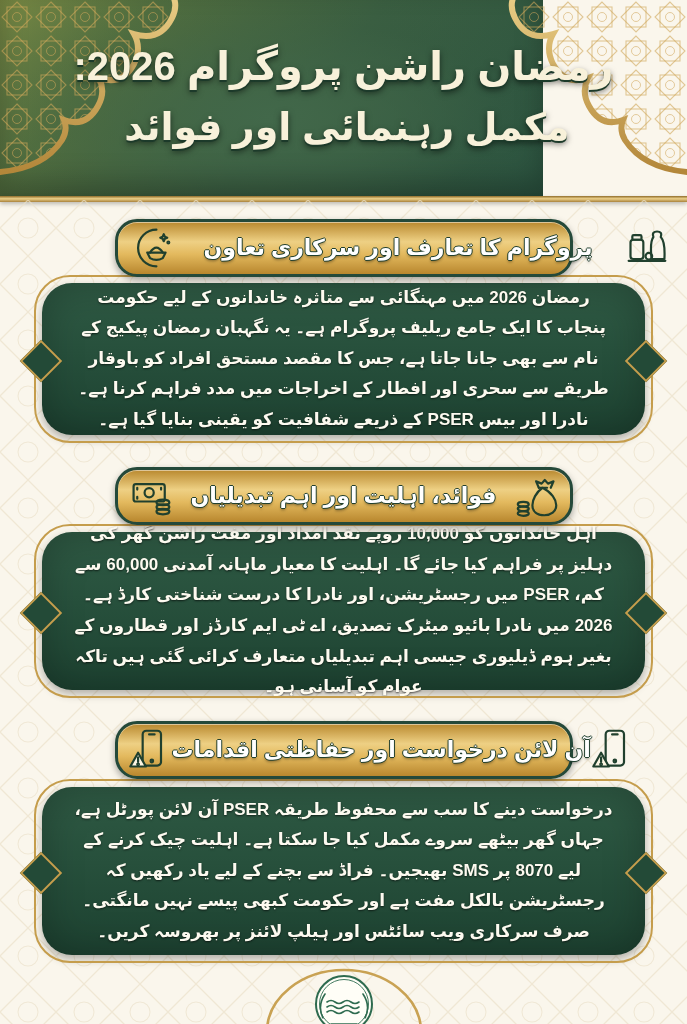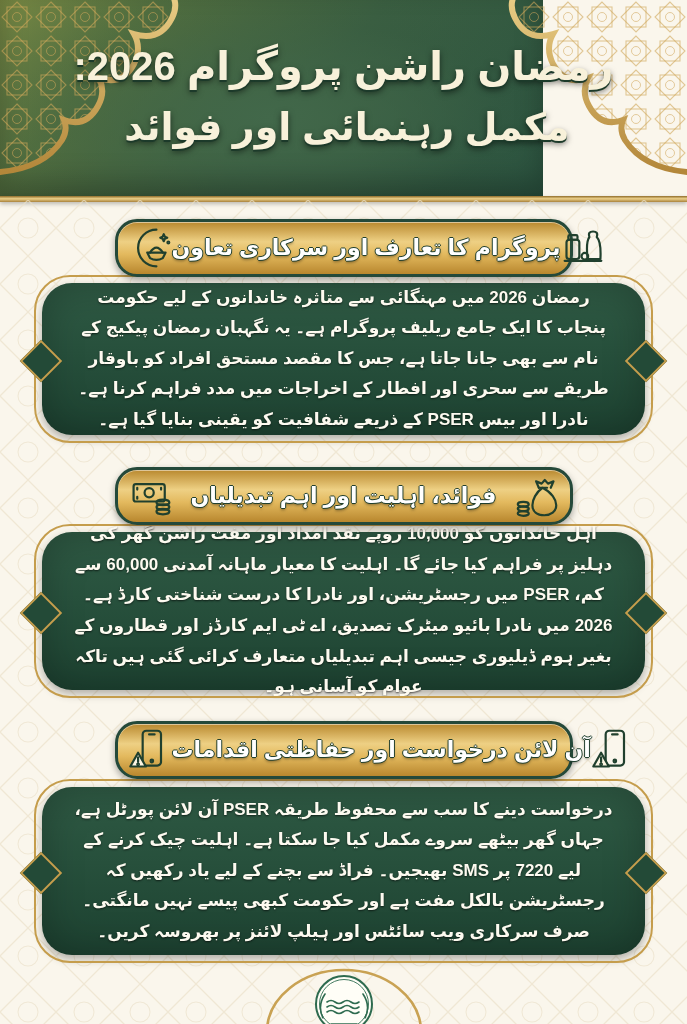--- a/index.html
+++ b/index.html
@@ -65,21 +65,21 @@
     background:#234a37;border:2.5px solid #c59d4c;transform:rotate(45deg);
   }
   .cusp.left{left:-16px;}
   .cusp.right{right:-16px;}
   .gbox .body-text{
     direction:rtl;text-align:center;color:#fdfaf0;font-weight:bold;
     font-size:17px;line-height:1.8;padding:14px 30px;
     text-shadow:0 1px 2px rgba(0,0,0,.6);
   }
   
-  .pill1{top:219px;} .box1{top:283px;height:152px;}
+  .pill1{top:219px;gap:32px;} .box1{top:283px;height:152px;}
   .pill2{top:467px;} .box2{top:532px;height:158px;}
   .pill3{top:721px;} .box3{top:787px;height:168px;}
   
   .footer{position:absolute;left:50%;transform:translateX(-50%);bottom:-14px;z-index:2;}
   .icon-stroke{stroke:#20402e;stroke-width:2.4;fill:none;stroke-linecap:round;stroke-linejoin:round;}
 </style>
 </head>
 <body>
 
 <div class="poster">
@@ -200,21 +200,21 @@
         <circle cx="26" cy="36" r="1.4"></circle>
         <path d="M11 27 l8.5 15 h-17 Z" fill="#fdf6e3"></path>
         <path d="M11 32 v5"></path>
         <circle cx="11" cy="39.6" r="0.9"></circle>
       </g>
     </svg>
   </div>
   <div class="gbox box3">
     <div class="cusp left"></div>
     <div class="cusp right"></div>
-    <div class="body-text">درخواست دینے کا سب سے محفوظ طریقہ PSER آن لائن پورٹل ہے، جہاں گھر بیٹھے سروے مکمل کیا جا سکتا ہے۔ اہلیت چیک کرنے کے لیے 7220 پر SMS بھیجیں۔ فراڈ سے بچنے کے لیے یاد رکھیں کہ رجسٹریشن بالکل مفت ہے اور حکومت کبھی پیسے نہیں مانگتی۔ صرف سرکاری ویب سائٹس اور ہیلپ لائنز پر بھروسہ کریں۔</div>
+    <div class="body-text">درخواست دینے کا سب سے محفوظ طریقہ PSER آن لائن پورٹل ہے، جہاں گھر بیٹھے سروے مکمل کیا جا سکتا ہے۔ اہلیت چیک کرنے کے لیے 8070 پر SMS بھیجیں۔ فراڈ سے بچنے کے لیے یاد رکھیں کہ رجسٹریشن بالکل مفت ہے اور حکومت کبھی پیسے نہیں مانگتی۔ صرف سرکاری ویب سائٹس اور ہیلپ لائنز پر بھروسہ کریں۔</div>
   </div>
 
   <div class="footer">
     <svg width="170" height="92" viewBox="0 0 170 92">
       <path d="M8 90 A 77 62 0 0 1 162 90" fill="none" stroke="#c9a253" stroke-width="2.6"></path>
       <circle cx="85" cy="62" r="28" fill="#fffef7" stroke="#2e6b4f" stroke-width="2"></circle>
       <circle cx="85" cy="62" r="24.5" fill="none" stroke="#2e6b4f" stroke-width="0.9"></circle>
       <path d="M90 42 a7.5 7.5 0 1 0 0 15 a6 6 0 1 1 0 -15 Z" fill="#2e6b4f"></path>
       <g fill="none" stroke="#2e6b4f" stroke-width="1.6" stroke-linecap="round">
         <path d="M68 60 q4 -3 8 0 t8 0 t8 0 t8 0"></path>

